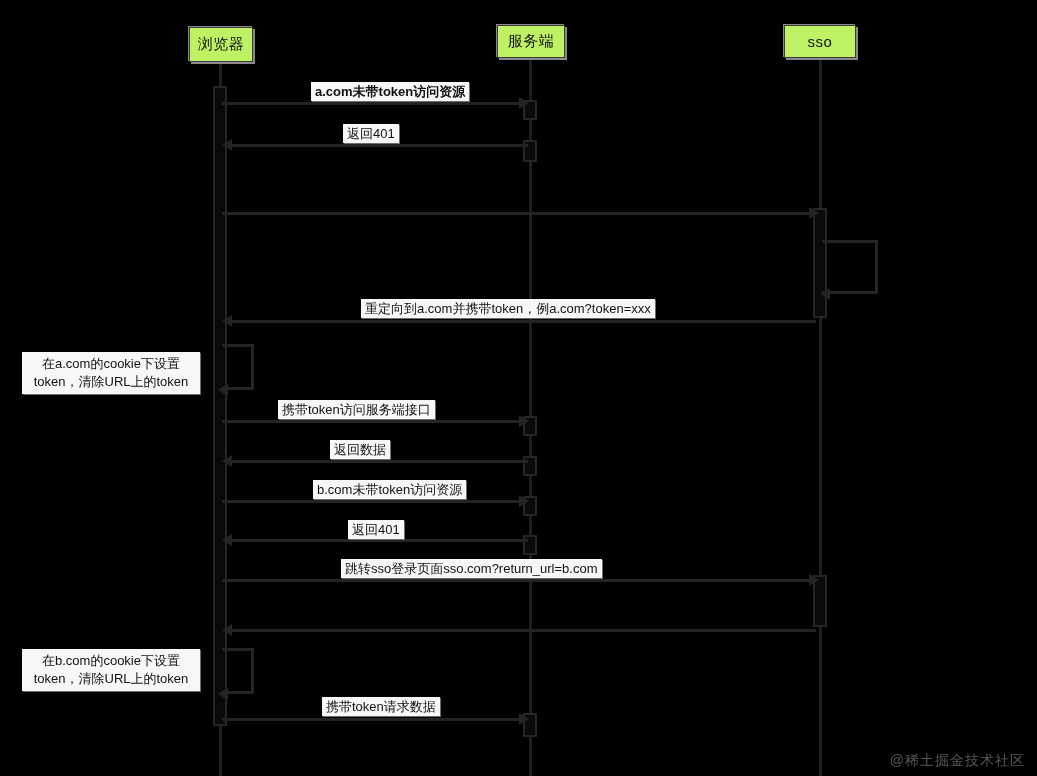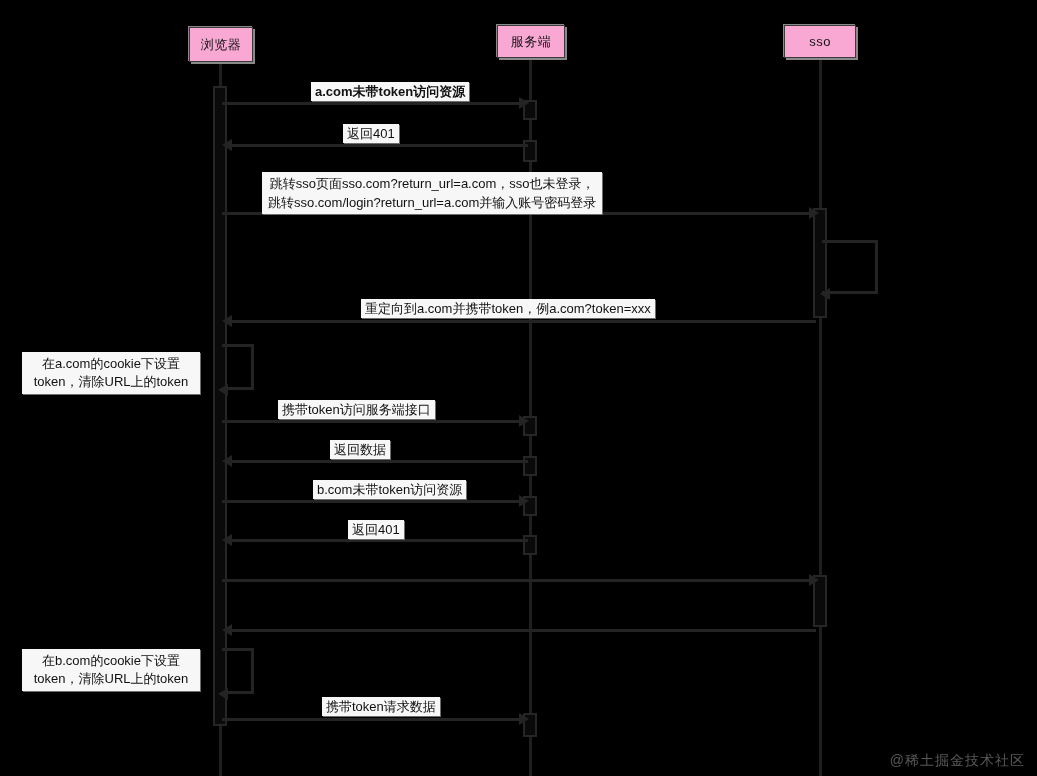--- a/index.html
+++ b/index.html
@@ -1,23 +1,23 @@
 <!DOCTYPE html>
 <html><head>
 <meta charset="utf-8">
 <style>
   html,body{margin:0;padding:0;background:#000;}
   body{width:1037px;height:776px;overflow:hidden;
        font-family:"Liberation Sans","DejaVu Sans",sans-serif;}
   #canvas{position:relative;width:1037px;height:776px;background:#000000;}
 
   
-  .actor{position:absolute;background:#f9a8d4;border:1px solid #3a3a3a;
+  .actor{position:absolute;background:#bef264;border:1px solid #3a3a3a;
          box-shadow:2px 2px 0 0 #8a8a8a, -1px -1px 0 0 #8a8a8a;
-         color:#141414;font-size:13px;text-align:center;
+         color:#141414;font-size:15px;text-align:center;
          display:flex;align-items:center;justify-content:center;
          letter-spacing:.5px;}
 
   
   .lifeline{position:absolute;width:3px;background:#1f1f1f;}
 
   
   .activation{position:absolute;background:#0a0a0a;border:2px solid #262626;
               width:14px;box-sizing:border-box;}
 
@@ -80,22 +80,20 @@
   <div class="msgline" style="left:222px;top:102px;width:300px;"></div>
   <div class="arrowhead arrow-right" style="left:519px;top:97px;"></div>
   <div class="label" style="left:311px;top:82px;font-weight:bold;">a.com未带token访问资源</div>
 
   <div class="msgline" style="left:228px;top:144px;width:300px;"></div>
   <div class="arrowhead arrow-left" style="left:222px;top:139px;"></div>
   <div class="label" style="left:343px;top:124px;">返回401</div>
 
   <div class="msgline" style="left:222px;top:212px;width:590px;"></div>
   <div class="arrowhead arrow-right" style="left:809px;top:207px;"></div>
-  <div class="label multi" style="left:262px;top:172px;">跳转sso页面sso.com?return_url=a.com，sso也未登录，
-跳转sso.com/login?return_url=a.com并输入账号密码登录</div>
 
   <div class="selfloop" style="left:822px;top:240px;width:56px;height:54px;"></div>
   <div class="arrowhead arrow-left" style="left:820px;top:288px;"></div>
 
   <div class="msgline" style="left:228px;top:320px;width:588px;"></div>
   <div class="arrowhead arrow-left" style="left:222px;top:315px;"></div>
   <div class="label" style="left:361px;top:299px;">重定向到a.com并携带token，例a.com?token=xxx</div>
 
   <div class="selfloop" style="left:222px;top:344px;width:32px;height:46px;"></div>
   <div class="arrowhead arrow-left" style="left:218px;top:384px;"></div>
@@ -113,20 +111,21 @@
   <div class="msgline" style="left:222px;top:500px;width:300px;"></div>
   <div class="arrowhead arrow-right" style="left:519px;top:495px;"></div>
   <div class="label" style="left:313px;top:480px;">b.com未带token访问资源</div>
 
   <div class="msgline" style="left:228px;top:539px;width:300px;"></div>
   <div class="arrowhead arrow-left" style="left:222px;top:534px;"></div>
   <div class="label" style="left:348px;top:520px;">返回401</div>
 
   <div class="msgline" style="left:222px;top:579px;width:590px;"></div>
   <div class="arrowhead arrow-right" style="left:809px;top:574px;"></div>
+  <div class="label" style="left:341px;top:559px;">跳转sso登录页面sso.com?return_url=b.com</div>
 
   <div class="msgline" style="left:228px;top:629px;width:588px;"></div>
   <div class="arrowhead arrow-left" style="left:222px;top:624px;"></div>
 
   <div class="selfloop" style="left:222px;top:648px;width:32px;height:46px;"></div>
   <div class="arrowhead arrow-left" style="left:218px;top:688px;"></div>
   <div class="note" style="left:22px;top:649px;width:166px;">在b.com的cookie下设置
 token，清除URL上的token</div>
 
   <div class="msgline" style="left:222px;top:718px;width:300px;"></div>

